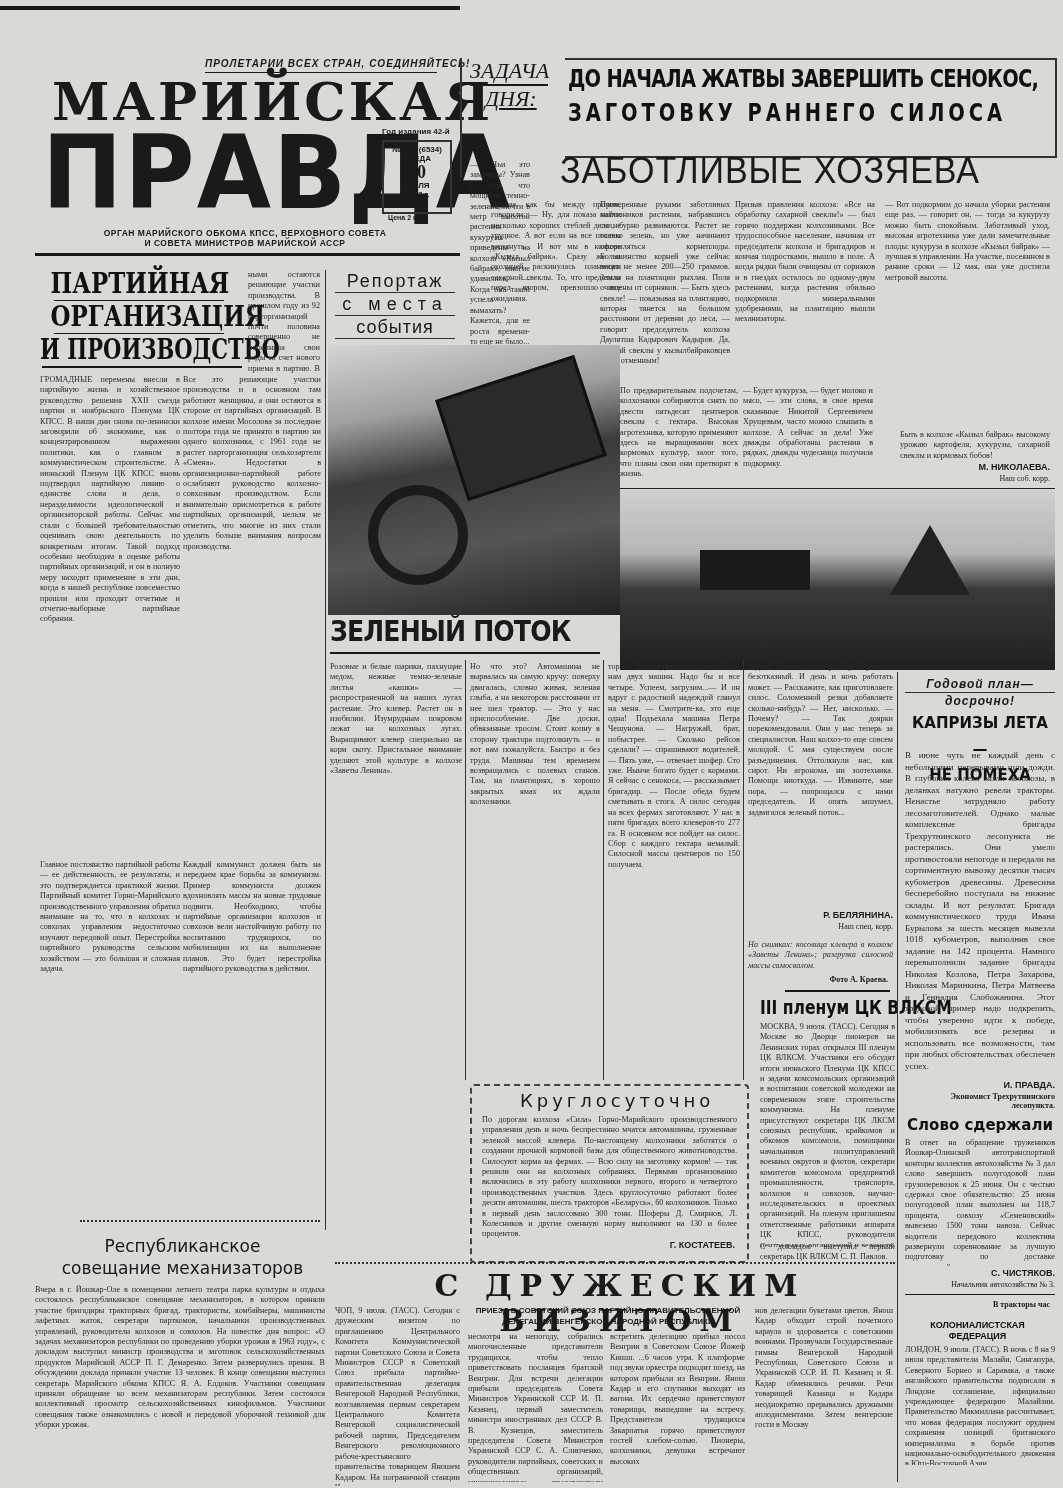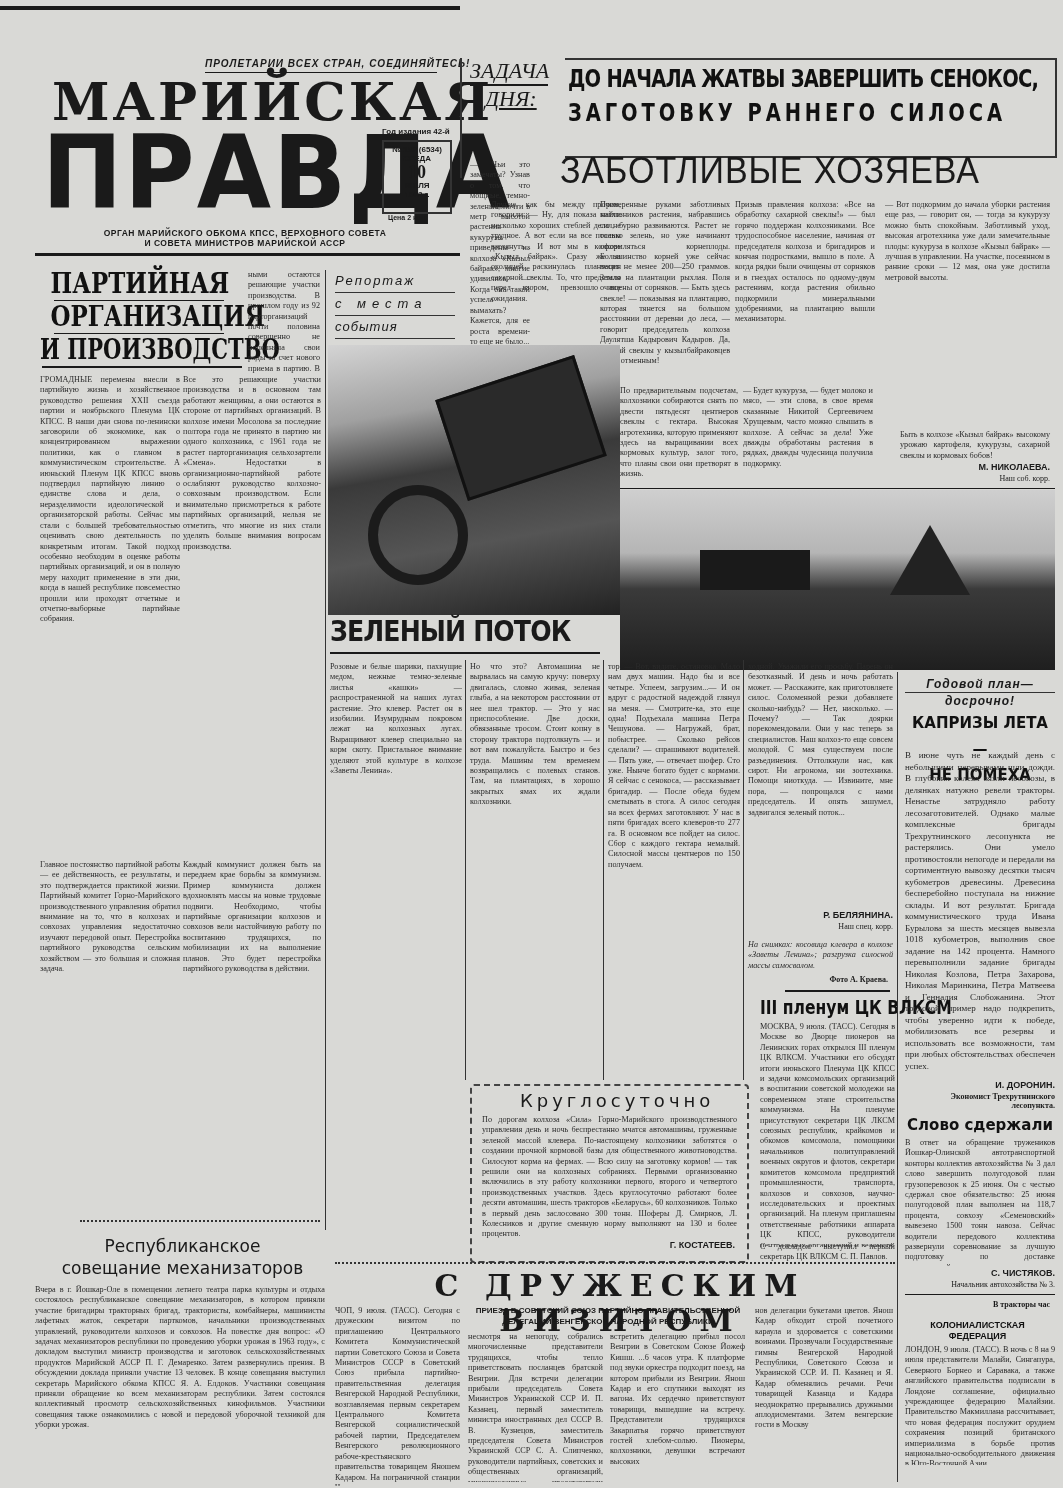--- a/index.html
+++ b/index.html
@@ -73,21 +73,21 @@
   <div class="hd" style="font-family:'DejaVu Serif',serif;font-size:27px;line-height:32px;transform:scaleX(0.78);white-space:nowrap;margin-left:-20px;">И ПРОИЗВОДСТВО</div>
 </div>
 <div class="rule" style="left:42px;top:366px;width:200px;height:2px;"></div>
 <div class="abs txt" style="left:248px;top:270px;width:72px;height:105px;overflow:hidden;">ными остаются решающие участки производства. В прошлом году из 92 парторганизаций почти половина совершенно не пополняла свои ряды за счет нового приема в партию. В 7 колхозах среди доярок нет ни одной коммунистки, в 14 хозяйствах не встретишь членов КПСС среди свинарок.</div>
 <div class="vrule" style="left:325px;top:270px;height:960px;"></div>
 <div class="abs txt" style="left:40px;top:375px;width:140px;height:480px;overflow:hidden;">ГРОМАДНЫЕ перемены внесли в партийную жизнь и хозяйственное руководство решения XXII съезда партии и ноябрьского Пленума ЦК КПСС. В наши дни снова по-ленински заговорили об экономике, как о концентрированном выражении политики, как о главном в коммунистическом строительстве. А июньский Пленум ЦК КПСС вновь подтвердил партийную линию о единстве слова и дела, о неразделимости идеологической и организаторской работы. Сейчас мы стали с большей требовательностью оценивать свою деятельность по конкретным итогам. Такой подход особенно необходим в оценке работы партийных организаций, и он в полную меру находит применение в эти дни, когда в нашей республике повсеместно прошли или проходят отчетные и отчетно-выборные партийные собрания.</div>
 <div class="abs txt" style="left:183px;top:375px;width:138px;height:480px;overflow:hidden;">Все это решающие участки производства и в основном там работают женщины, а они остаются в стороне от партийных организаций. В колхозе имени Мосолова за последние полтора года не принято в партию ни одного колхозника, с 1961 года не растет парторганизация сельхозартели «Смена». Недостатки в организационно-партийной работе ослабляют руководство колхозно-совхозным производством. Если внимательно присмотреться к работе партийных организаций, нельзя не отметить, что многие из них стали уделять больше внимания вопросам производства.</div>
 <div class="abs txt" style="left:40px;top:860px;width:140px;height:370px;overflow:hidden;">Главное постоянство партийной работы — ее действенность, ее результаты, и это подтверждается практикой жизни. Партийный комитет Горно-Марийского производственного управления обратил внимание на то, что в колхозах и совхозах управления недостаточно изучают передовой опыт. Перестройка партийного руководства сельским хозяйством — это большая и сложная задача.</div>
 <div class="abs txt" style="left:183px;top:860px;width:138px;height:370px;overflow:hidden;">Каждый коммунист должен быть на переднем крае борьбы за коммунизм. Пример коммуниста должен вдохновлять массы на новые трудовые подвиги. Необходимо, чтобы партийные организации колхозов и совхозов вели настойчивую работу по воспитанию трудящихся, по мобилизации их на выполнение планов. Это будет перестройка партийного руководства в действии.</div>
 
-<div class="abs" style="left:335px;top:270px;width:120px;text-align:left;font-family:'Liberation Sans',sans-serif;font-size:13px;line-height:22px;letter-spacing:2px;font-style:italic;">
+<div class="abs" style="left:335px;top:270px;width:120px;text-align:center;font-family:'Liberation Sans',sans-serif;font-size:18px;line-height:22px;letter-spacing:2px;">
   <div style="border-bottom:1px solid #333;">Репортаж</div>
   <div style="letter-spacing:6px;border-bottom:1px solid #333;">с места</div>
   <div style="letter-spacing:1px;border-bottom:1px solid #333;">события</div>
 </div>
 
 <div class="photo" style="left:328px;top:345px;width:292px;height:270px;background:linear-gradient(170deg,#d4d4d4 0%,#a0a0a0 25%,#3a3a3a 45%,#555 70%,#222 100%);">
   <div style="position:absolute;left:120px;top:30px;width:140px;height:100px;background:#2a2a2a;transform:rotate(-18deg);border:3px solid #111;"></div>
   <div style="position:absolute;left:40px;top:140px;width:80px;height:80px;border-radius:50%;border:10px solid #1b1b1b;"></div>
 </div>
 <div class="photo" style="left:620px;top:490px;width:435px;height:180px;background:linear-gradient(180deg,#cfcfcf 0%,#b5b5b5 35%,#3a3a3a 55%,#1f1f1f 100%);">
@@ -140,21 +140,21 @@
 <div class="vrule" style="left:897px;top:672px;height:810px;"></div>
 <div class="abs" style="left:905px;top:676px;width:150px;text-align:center;font-family:'Liberation Sans',sans-serif;font-weight:bold;font-style:italic;font-size:12px;line-height:16px;letter-spacing:1px;">
   <div style="border-bottom:1px solid #333;">Годовой план—</div>
   <div>досрочно!</div>
 </div>
 <div class="abs hd" style="left:905px;top:710px;width:150px;text-align:center;font-family:'DejaVu Sans',sans-serif;font-size:15px;line-height:26px;">
   <div>КАПРИЗЫ ЛЕТА—</div>
   <div>НЕ ПОМЕХА</div>
 </div>
 <div class="abs txt" style="left:905px;top:750px;width:150px;height:330px;overflow:hidden;font-size:9px;line-height:11.5px;">В июне чуть не каждый день с небольшими перерывами шли дожди. В глубоких колеях вязли лесовозы, в делянках натужно ревели тракторы. Ненастье затрудняло работу лесозаготовителей. Однако малые комплексные бригады Трехрутнинского лесопункта не растерялись. Они умело противостояли непогоде и передали на сортиментную вывозку десятки тысяч кубометров древесины. Древесина бесперебойно поступала на нижние склады. И вот результат. Бригада коммунистического труда Ивана Бурылова за шесть месяцев вывезла 1018 кубометров, выполнив свое задание на 142 процента. Намного перевыполнили задание бригады Николая Козлова, Петра Захарова, Николая Маринкина, Петра Матвеева и Геннадия Слобожанина. Этот трудовой пример надо подкрепить, чтобы уверенно идти к победе, мобилизовать все резервы и использовать все возможности, там при любых обстоятельствах обеспечен успех.</div>
-<div class="abs sig" style="left:905px;top:1080px;width:150px;">И. ДОРОНИН.</div>
+<div class="abs sig" style="left:905px;top:1080px;width:150px;">И. ПРАВДА.</div>
 <div class="abs sig2" style="left:905px;top:1092px;width:150px;font-weight:bold;">
   <div>Экономист Трехрутнинского</div>
   <div>лесопункта.</div>
 </div>
 
 <div class="abs hd" style="left:905px;top:1116px;width:150px;text-align:center;font-family:'DejaVu Sans',sans-serif;font-size:15px;">Слово сдержали</div>
 <div class="abs txt" style="left:905px;top:1138px;width:150px;height:128px;overflow:hidden;">В ответ на обращение тружеников Йошкар-Олинской автотранспортной конторы коллектив автохозяйства № 3 дал слово завершить полугодовой план грузоперевозок к 25 июня. Он с честью сдержал свое обязательство: 25 июня полугодовой план выполнен на 118,7 процента, совхозу «Семеновский» вывезено 1500 тонн навоза. Сейчас водители передового коллектива развернули соревнование за лучшую подготовку по доставке сельскохозяйственных продуктов нового урожая и за завершение выполнения годового плана по всем показателям.</div>
 <div class="abs sig" style="left:905px;top:1268px;width:150px;">С. ЧИСТЯКОВ.</div>
 <div class="abs sig2" style="left:905px;top:1280px;width:150px;">Начальник автохозяйства № 3.</div>
 

